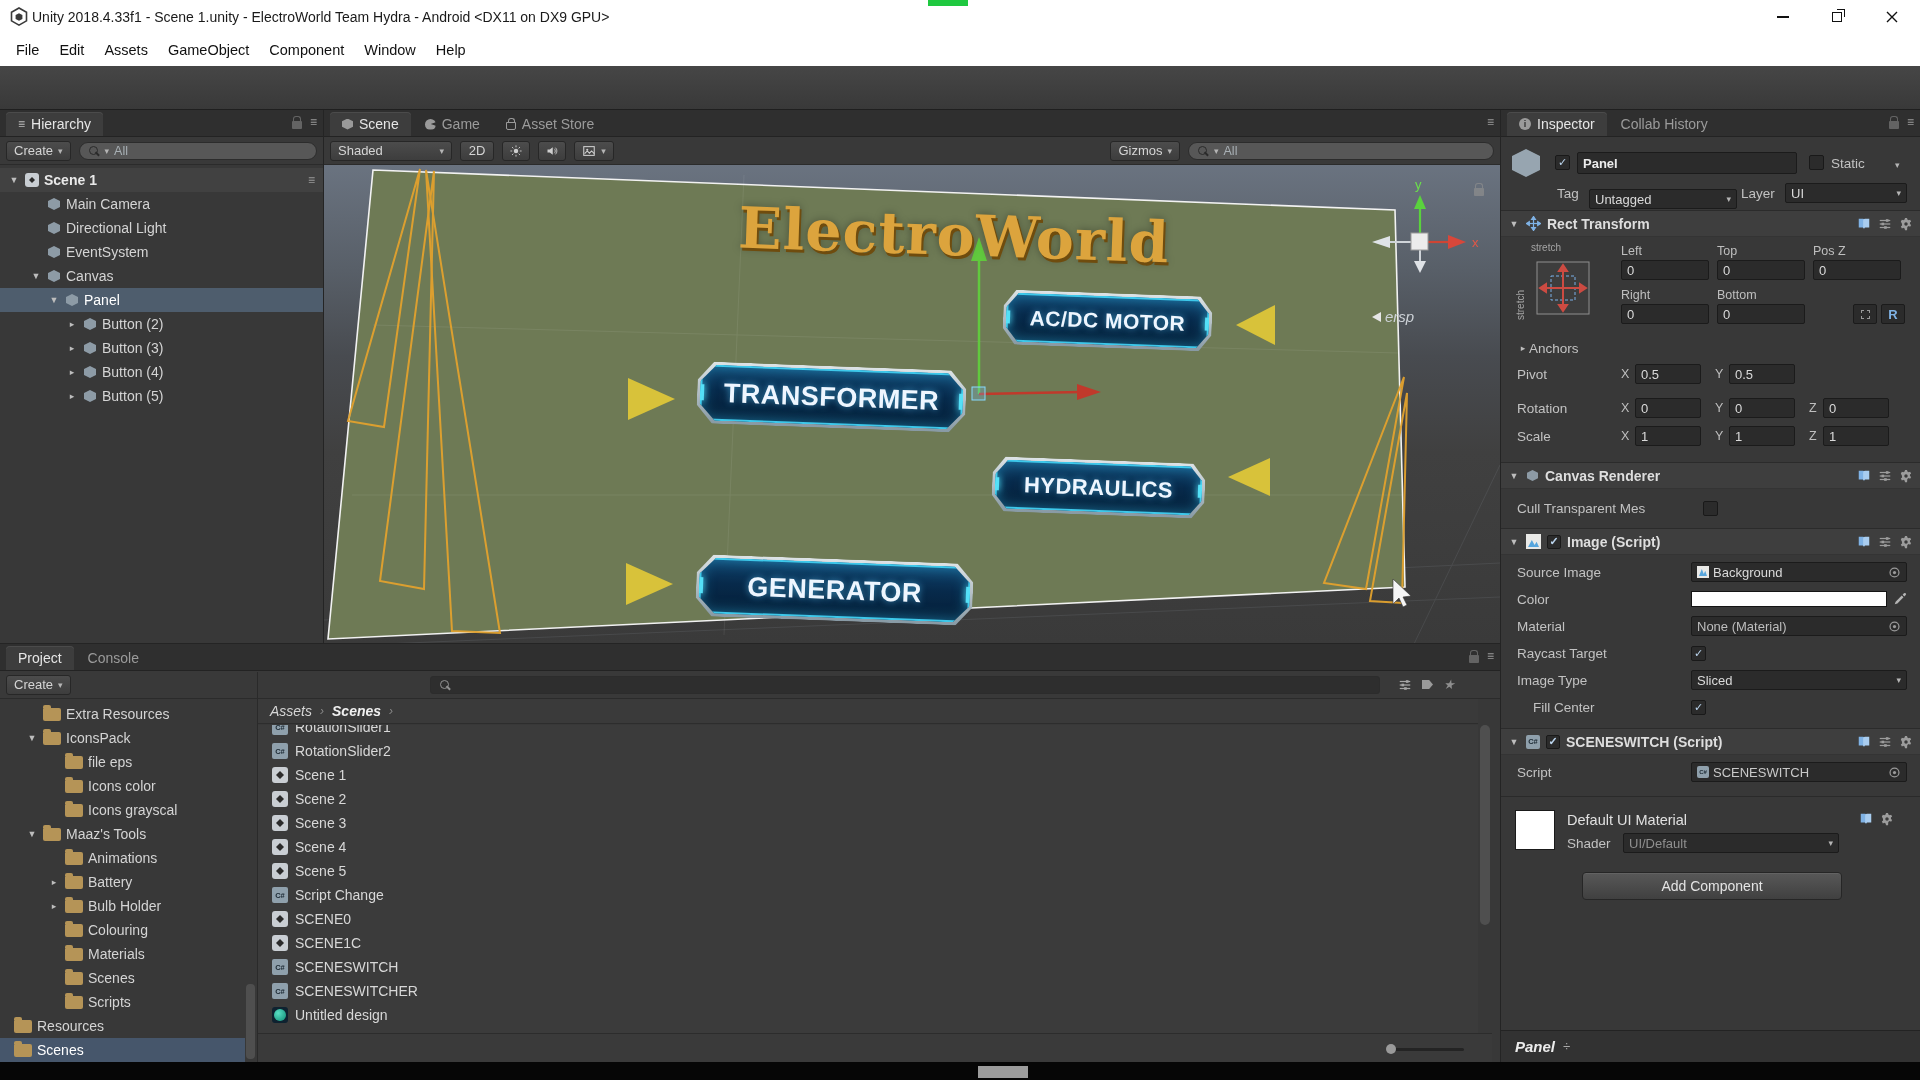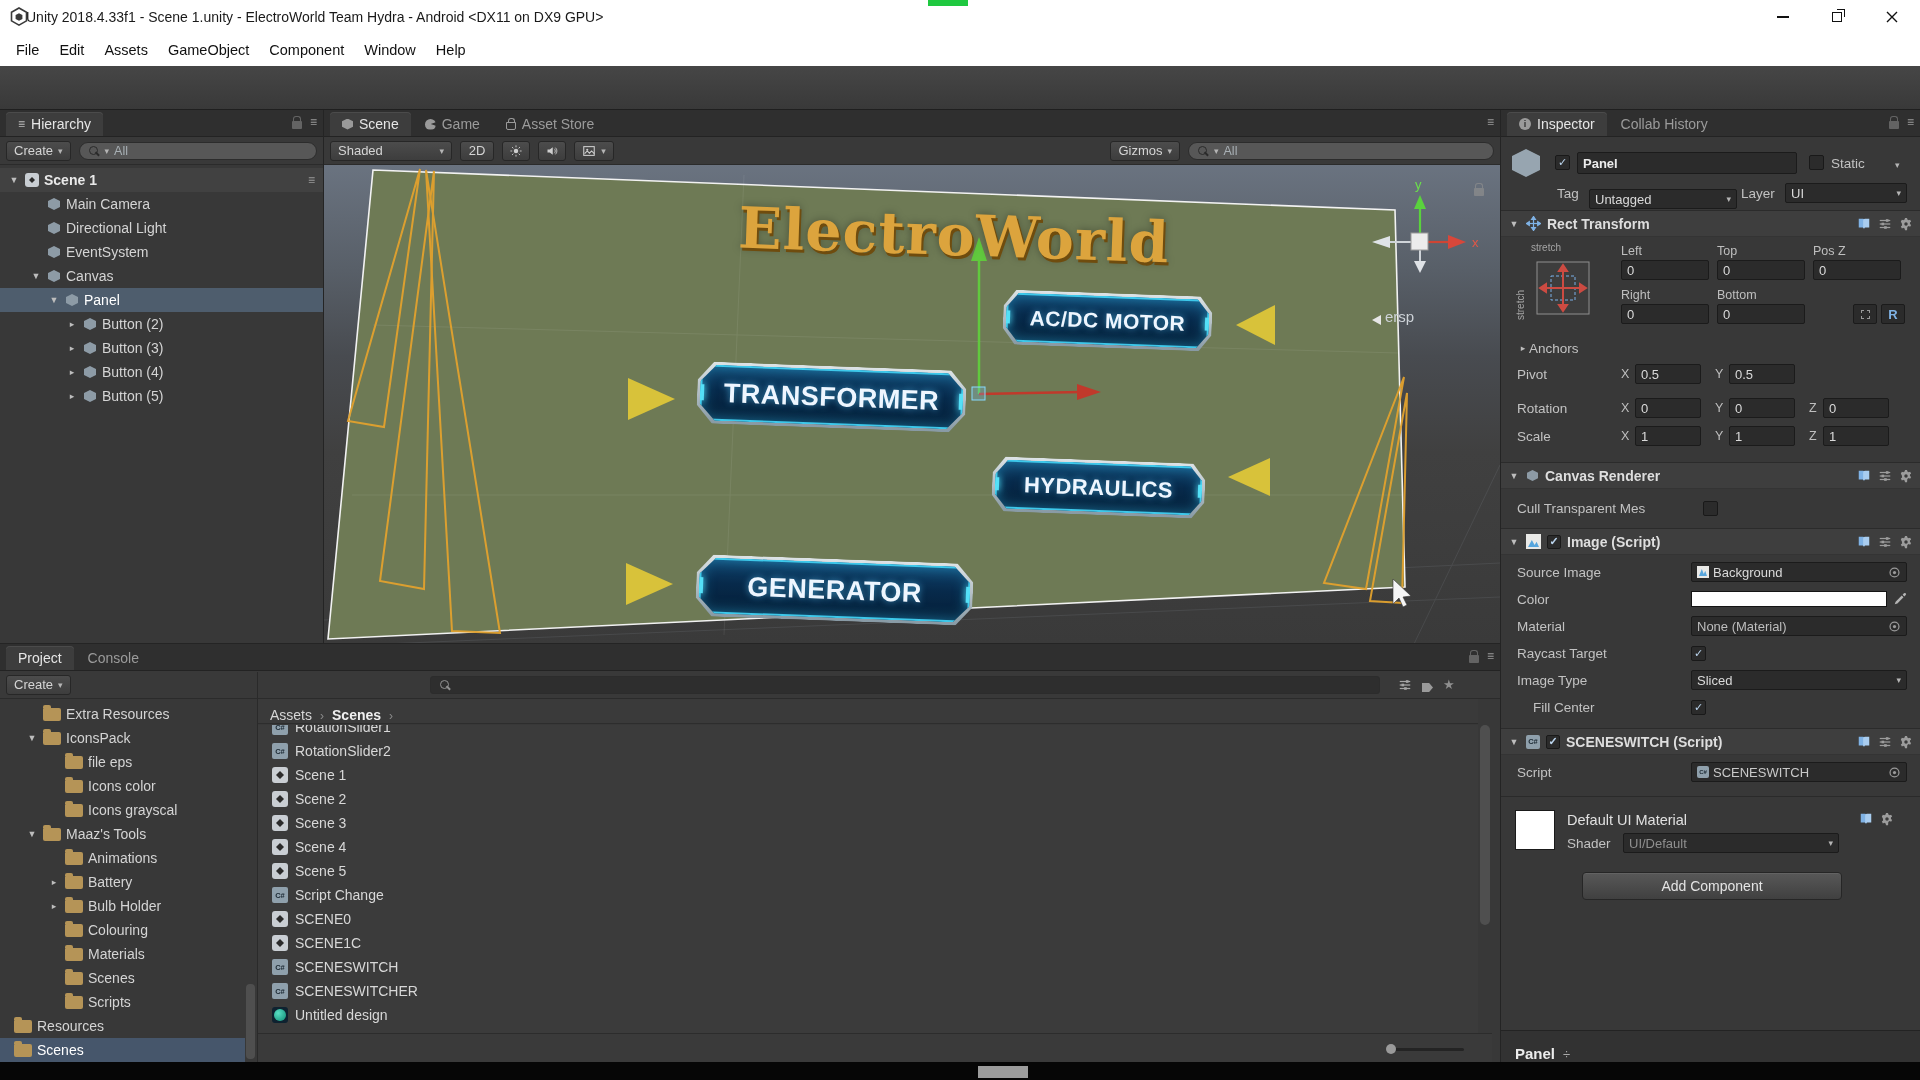--- a/index.html
+++ b/index.html
@@ -1,22 +1,22 @@
 <!DOCTYPE html>
 <html><head>
 <meta charset="utf-8">
 <style>
 *{margin:0;padding:0;box-sizing:border-box;font-family:"Liberation Sans",sans-serif;}
 html,body{width:1920px;height:1080px;}
 body{position:relative;overflow:hidden;background:#000;font-size:14px;color:#ccc;}
 .a{position:absolute;}
-.fx{display:flex;align-items:flex-end;}
+.fx{display:flex;align-items:center;font-style:italic;}
 
 #titlebar{left:0;top:0;width:1920px;height:34px;background:#ffffff;color:#141414;}
-#titlebar .ttl{position:absolute;left:26px;top:0;height:34px;display:flex;align-items:center;font-size:14px;color:#1a1a1a;white-space:nowrap;}
+#titlebar .ttl{position:absolute;left:32px;top:0;height:34px;display:flex;align-items:center;font-size:14px;color:#1a1a1a;white-space:nowrap;}
 .winbtn{position:absolute;top:0;width:54px;height:34px;display:flex;align-items:center;justify-content:center;}
 .greenled{position:absolute;left:928px;top:0;width:40px;height:6px;background:#1fc840;}
 #menubar{left:0;top:34px;width:1920px;height:32px;background:#ffffff;display:flex;align-items:center;padding-left:6px;}
 #menubar .mi{padding:0 10px;height:32px;display:flex;align-items:center;font-size:14.5px;color:#111;}
 #toolbar{left:0;top:66px;width:1920px;height:44px;background:linear-gradient(#464646,#393939);border-bottom:1px solid #1f1f1f;}
 .tgroup{position:absolute;top:76px;height:28px;display:flex;}
 .tbtn{width:49px;height:28px;background:linear-gradient(#4c4c4c,#3d3d3d);border:1px solid #282828;border-left-width:0;display:flex;align-items:center;justify-content:center;color:#c8c8c8;}
 .tbtn:first-child{border-left-width:1px;border-radius:4px 0 0 4px;}
 .tbtn:last-child{border-radius:0 4px 4px 0;}
 .tbtn.sel{background:linear-gradient(#6e6e6e,#5c5c5c);color:#fff;box-shadow:inset 0 1px 3px rgba(0,0,0,.4);}

